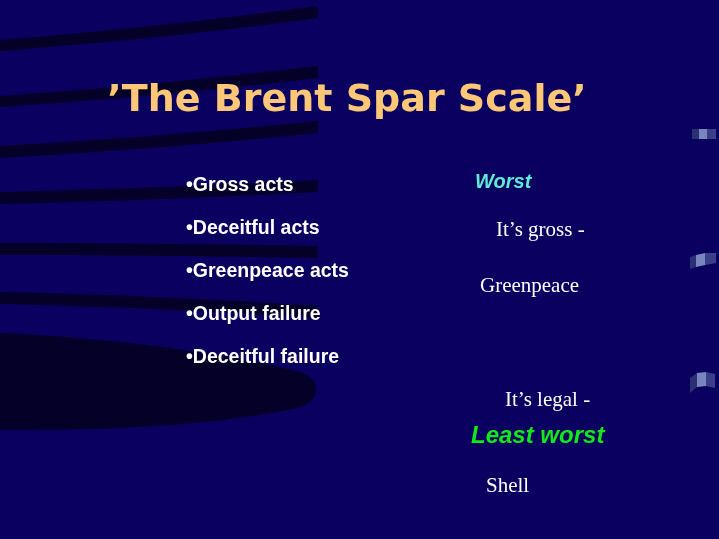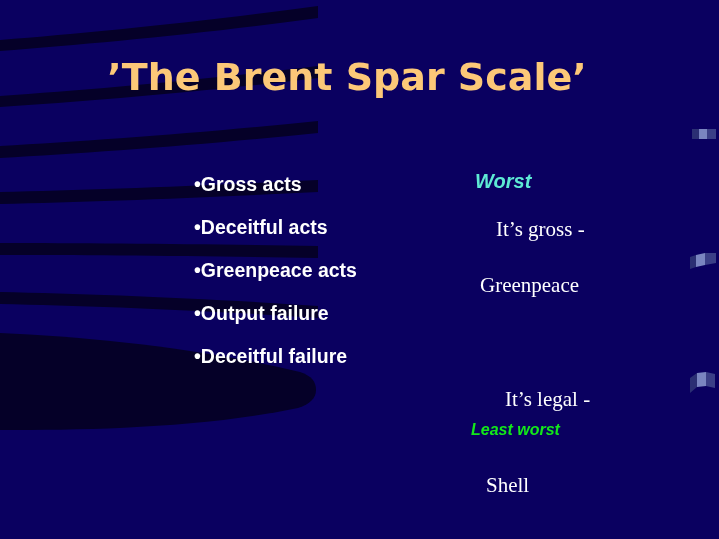--- a/index.html
+++ b/index.html
@@ -22,35 +22,35 @@
     position: absolute;
     left: 0; top: 0;
     width: 719px; height: 539px;
     pointer-events: none;
   }
 
   
   #title {
     position: absolute;
     left: 0;
-    top: 55px;
+    top: 76px;
     width: 694px;
     text-align: center;
     color: #fcc878;
     font-family: "DejaVu Sans", sans-serif;
     font-weight: bold;
     font-size: 38px;
     letter-spacing: 0px;
     white-space: nowrap;
   }
 
   
   #bullets {
     position: absolute;
-    left: 194px;
+    left: 186px;
     top: 163px;
     width: 250px;
   }
   .bullet-item {
     color: #ffffff;
     font-family: "Liberation Sans", sans-serif;
     font-weight: bold;
     font-size: 19.5px;
     line-height: 43px;
     white-space: pre;
@@ -90,21 +90,21 @@
   }
   #legal-note .line2 { display: block; padding-left: 2px; }
 
   #least-worst-label {
     left: 471px;
     top: 421px;
     color: #13e81a;
     font-family: "Liberation Sans", sans-serif;
     font-weight: bold;
     font-style: italic;
-    font-size: 16px;
+    font-size: 24px;
   }
 
   
   .edge-marker {
     position: absolute;
     pointer-events: none;
   }
 </style>
 </head>
 <body>

